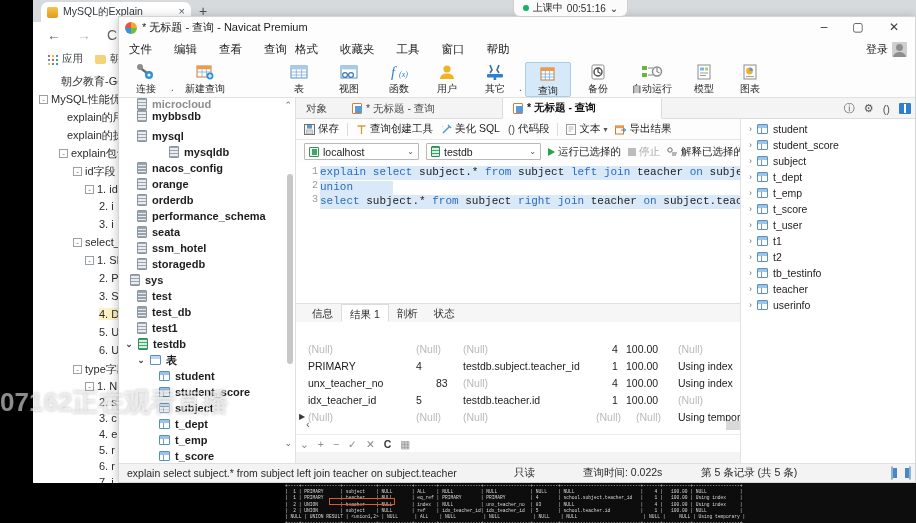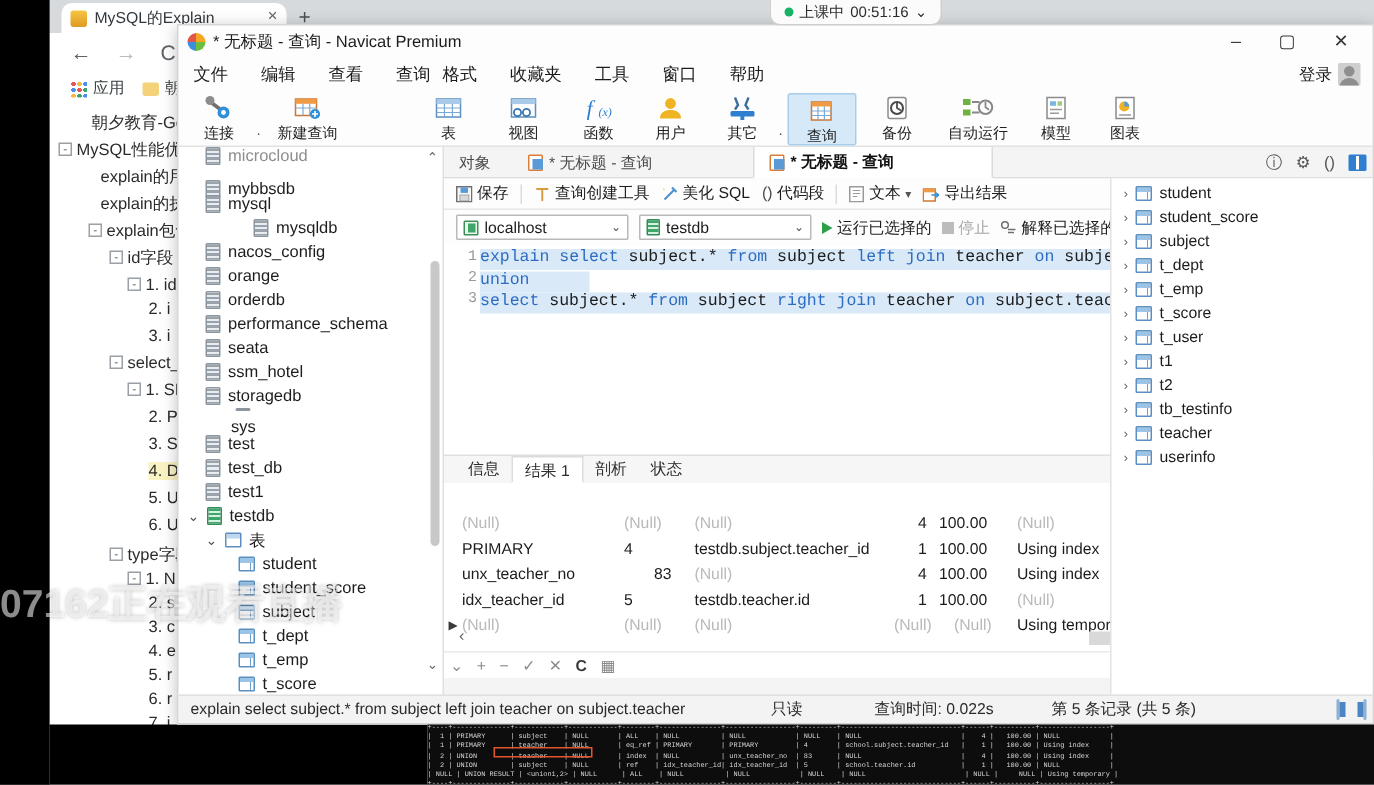--- a/index.html
+++ b/index.html
@@ -107,21 +107,21 @@
   .rib { position: absolute; top: 2px; width: 46px; text-align: center; }
   .rib.sel { background: #d6e9f8; border: 1px solid #a8cdea; border-radius: 2px; height: 35px; }
   .rib .glyph { height: 19px; display: flex; align-items: center; justify-content: center; }
   .rib .rlabel { font-size: 10px; color: #1f1f1f; margin-top: 1px; }
   .ribdot { position: absolute; top: 22px; font-size: 10px; color: #555; }
 
   
   #nav-sidebar { position: absolute; left: 0; top: 81px; width: 177px; bottom: 0;
     background: #fff; border-right: 1px solid #e0e0e0; overflow: hidden; }
   .tree-item { position: absolute; height: 16px; display: flex; align-items: center;
-    gap: 5px; font-size: 11px; color: #1d1d1d; white-space: nowrap; }
+    gap: 5px; font-size: 11px; color: #1d1d1d; white-space: nowrap; font-weight: bold; }
   .ic-db { width: 10px; height: 12px; background:
      repeating-linear-gradient(#9aa3ac 0 1.5px,#e9edf1 1.5px 3px); border: 1px solid #8d969f;
      border-radius: 1px; }
   .ic-db.green { background: repeating-linear-gradient(#3fa66a 0 1.5px,#d6f0e1 1.5px 3px);
      border-color: #338a58; }
   .ic-tablegrp { width: 11px; height: 10px; border: 1px solid #5a8fc0; background: #fff;
      box-shadow: inset 0 3px 0 #bcd7ef; border-radius: 1px; }
   .ic-table { width: 11px; height: 10px; border: 1px solid #5a8fc0; border-radius: 1px;
      background:
       linear-gradient(#9cc4e6 0 3px, transparent 0),
@@ -486,21 +486,21 @@
         <div class="rlabel">图表</div>
       </div>
     </div>
 
     <div id="nav-sidebar">
       <div class="sb-arrow" style="top:2px;">⌃</div>
       <div class="tree-item" style="left:18px; top:-2px; color:#8d8d8d;">
           <span class="ic-db"></span>
           <span>microcloud</span>
         </div>
-      <div class="tree-item" style="left:18px; top:20px;align-items:center;">
+      <div class="tree-item" style="left:18px; top:10px;align-items:center;">
           <span class="ic-db"></span>
           <span>mybbsdb</span>
         </div>
       <div class="tree-item" style="left:18px; top:30px;">
           <span class="ic-db"></span>
           <span>mysql</span>
         </div>
       <div class="tree-item" style="left:18px; top:46px;margin-left:32px;">
           <span class="ic-db"></span>
           <span>mysqldb</span>
@@ -526,21 +526,21 @@
           <span>seata</span>
         </div>
       <div class="tree-item" style="left:18px; top:142px;">
           <span class="ic-db"></span>
           <span>ssm_hotel</span>
         </div>
       <div class="tree-item" style="left:18px; top:158px;">
           <span class="ic-db"></span>
           <span>storagedb</span>
         </div>
-      <div class="tree-item" style="left:35px; top:174px;flex-direction:column;">
+      <div class="tree-item" style="left:11px; top:174px;">
           <span class="ic-db"></span>
           <span>sys</span>
         </div>
       <div class="tree-item" style="left:18px; top:190px;">
           <span class="ic-db"></span>
           <span>test</span>
         </div>
       <div class="tree-item" style="left:18px; top:206px;">
           <span class="ic-db"></span>
           <span>test_db</span>

